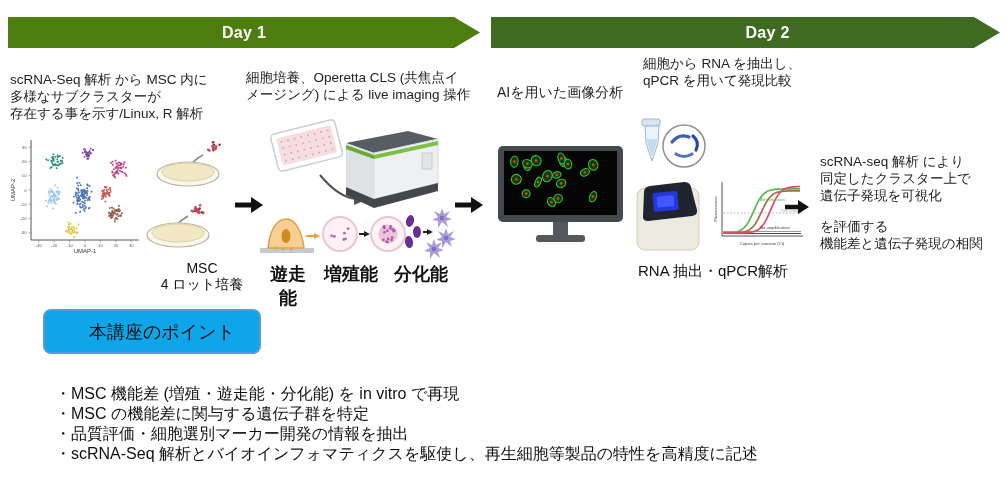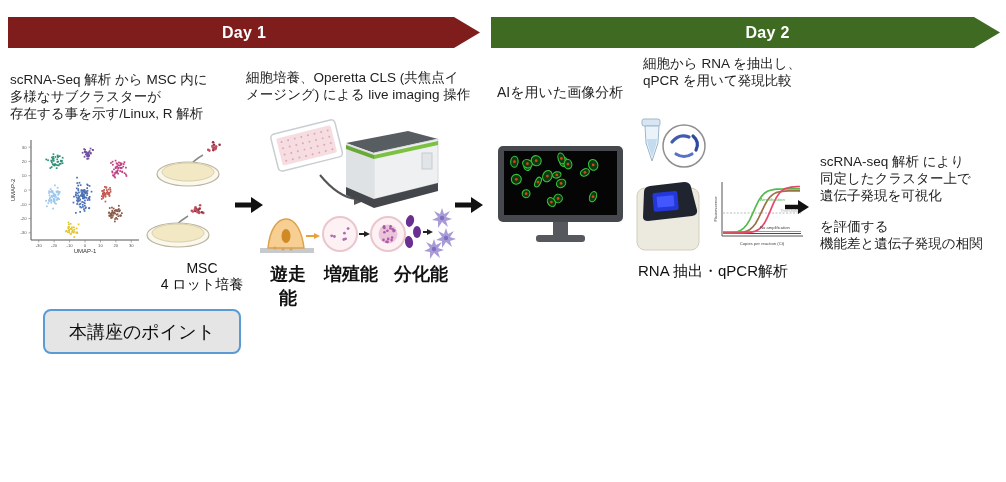--- a/index.html
+++ b/index.html
@@ -17,21 +17,21 @@
               display:flex;align-items:center;justify-content:center;font-size:18px;color:#0d0d0d;}
   #bullets{position:absolute;left:55px;top:384px;font-size:16px;line-height:20px;color:#101010;}
   svg{position:absolute;overflow:visible;}
   svg text{font-family:"Liberation Sans","DejaVu Sans",sans-serif;}
 </style>
 </head>
 <body>
 
 <div id="stage">
 
-  <div class="banner" id="banner-day1" style="background: #7f1d1d;">
+  <div class="banner" id="banner-day1" style="background: #4d7c0f;">
     <span>Day 1</span>
   </div>
   <div class="banner" id="banner-day2" style="background: rgb(62, 107, 33); padding-left: 44px;">
     <span>Day 2</span>
   </div>
 
   <div class="blk" style="left:10px;top:71px;">
     <div>scRNA-Seq 解析 から MSC 内に</div>
     <div>多様なサブクラスターが</div>
     <div>存在する事を示す/Linux, R 解析</div>
@@ -749,17 +749,23 @@
     <text x="7" y="33" font-size="4.2" fill="#444" text-anchor="middle" transform="rotate(-90 7 33)">Fluorescence</text>
   </svg>
 
   <div class="lbl" style="left:638px;top:262px;width:170px;text-align:left;font-size:15px;">RNA 抽出・qPCR解析</div>
 
   <svg style="left:784px;top:199px;" width="26" height="16" viewBox="0 0 26 16">
     <line x1="1" y1="8" x2="15" y2="8" stroke="#111" stroke-width="4.5"></line>
     <polygon points="14,1 25,8 14,15" fill="#111"></polygon>
   </svg>
 
-  <div id="points-box" style="background: #e5e5e5; border: 2px solid rgb(91, 155, 213);">
+  <div id="points-box" style="background: #0ea5e9; border: 2px solid rgb(91, 155, 213); padding-left: 20px;">
     <span>本講座のポイント</span>
   </div>
+  <div id="bullets">
+    <div>・MSC 機能差 (増殖・遊走能・分化能) を in vitro で再現</div>
+    <div>・MSC の機能差に関与する遺伝子群を特定</div>
+    <div>・品質評価・細胞選別マーカー開発の情報を抽出</div>
+    <div>・scRNA-Seq 解析とバイオインフォマティクスを駆使し、再生細胞等製品の特性を高精度に記述</div>
+  </div>
 
 </div>
 
 </body></html>

